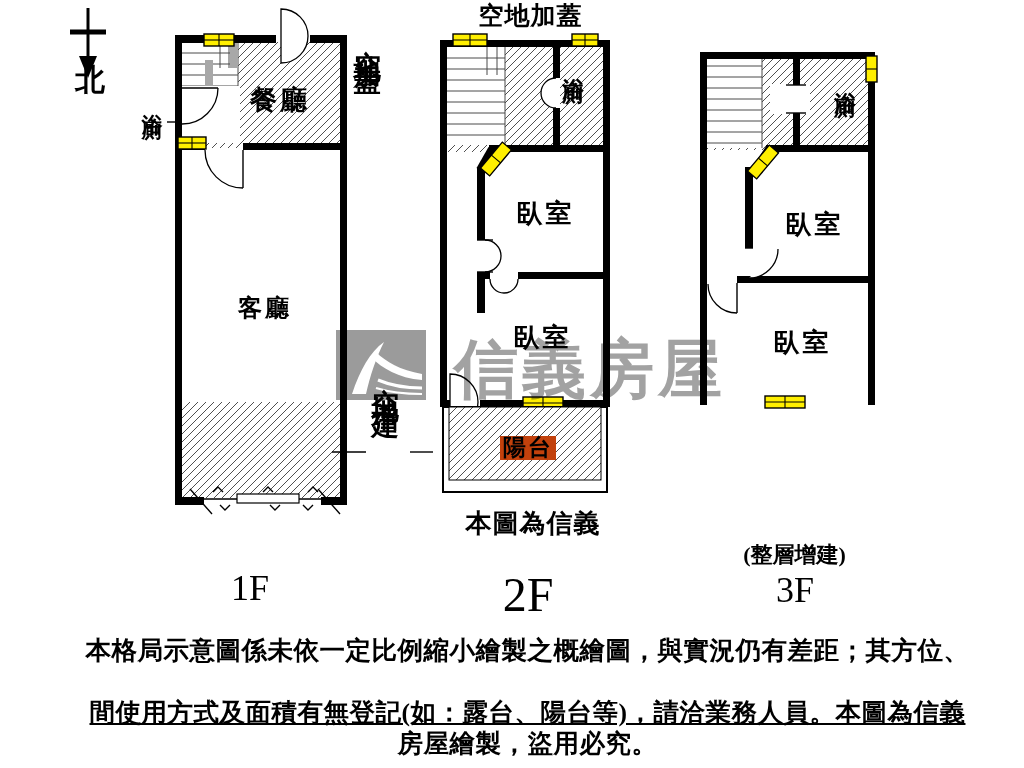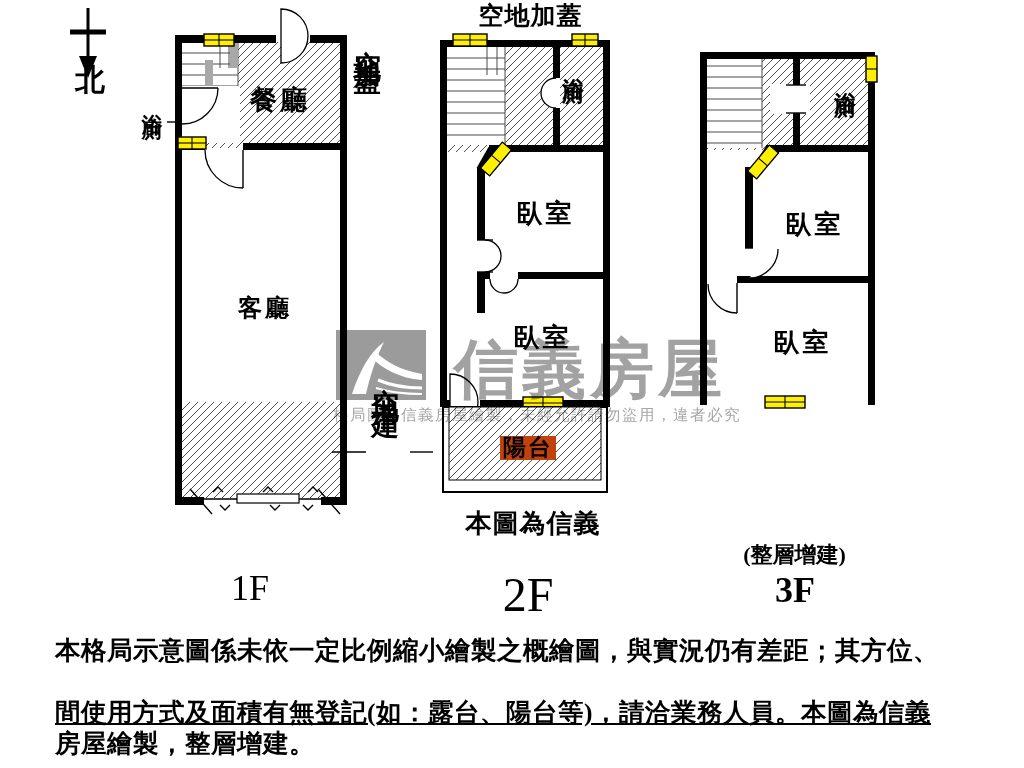--- a/index.html
+++ b/index.html
@@ -16,21 +16,21 @@
   .lbl{position:absolute;color:#000;font-weight:600;text-align:center;line-height:1.05;}
   .vert{writing-mode:vertical-rl;text-orientation:upright;}
   .bgw{background:#c2410c;padding:0 3px;}
   #watermark{position:absolute;left:0;top:0;width:1024px;height:768px;
              mix-blend-mode:multiply;pointer-events:none;}
   .wm-brand{position:absolute;left:426px;top:326px;font-size:64px;letter-spacing:4px;
             font-weight:700;color:var(--c-watermark);white-space:nowrap;padding-left:28px;}
   .wm-notice{position:absolute;left:333px;top:405px;font-size:15.5px;letter-spacing:1.5px;
              color:#a6a6a6;white-space:nowrap;}
   .disc{position:absolute;left:55px;width:945px;font-size:25.5px;letter-spacing:0.5px;
-        color:#000;font-weight:600;text-align:left;white-space:nowrap;}
+        color:#000;font-weight:600;text-align:center;white-space:nowrap;}
 </style>
 </head>
 <body>
 
 <div id="stage">
 
   <svg id="plan-svg" width="1024" height="768" viewBox="0 0 1024 768">
     <defs>
       <pattern id="hatch" patternUnits="userSpaceOnUse" width="8" height="8">
         <rect width="8" height="8" fill="#fff"></rect>
@@ -248,31 +248,30 @@
   <div class="lbl bgw" style="left:500px;top:436px;font-size:23px;letter-spacing:2px;">陽台</div>
   <div class="lbl" style="left:443px;top:510px;width:180px;font-size:26px;letter-spacing:1px;">本圖為信義</div>
 
   <div class="lbl vert" style="left:834px;top:74px;font-size:22px;letter-spacing:2px;">浴廁</div>
   <div class="lbl" style="left:762px;top:211px;width:105px;font-size:26px;letter-spacing:3px;">臥室</div>
   <div class="lbl" style="left:750px;top:329px;width:105px;font-size:26px;letter-spacing:3px;">臥室</div>
 
   <div class="lbl" style="left:210px;top:570px;width:80px;font-size:36px;font-weight:500;">1F</div>
   <div class="lbl" style="left:488px;top:570px;width:80px;font-size:48px;font-weight:500;">2F</div>
   <div class="lbl" style="left:712px;top:543px;width:165px;font-size:22px;">(整層增建)</div>
-  <div class="lbl" style="left:755px;top:572px;width:80px;font-size:36px;font-weight:700;text-align:center;">3F</div>
+  <div class="lbl" style="left:755px;top:572px;width:80px;font-size:36px;font-weight:400;text-align:center;">3F</div>
 
   <div id="watermark">
     <svg width="90" height="70" viewBox="0 0 90 70" style="position:absolute;left:336px;top:330px;">
       <rect width="90" height="70" fill="#9b9b9b"></rect>
       <path d="M16,64 C24,40 34,22 48,12 C40,28 34,46 30,64 Z" fill="#fff"></path>
       <path d="M40,22 C50,32 64,40 86,44 L86,50 C62,48 46,38 36,28 Z" fill="#fff"></path>
       <path d="M42,50 C56,56 70,58 86,58" stroke="#fff" stroke-width="3" fill="none"></path>
       <path d="M40,58 C56,63 70,64 86,64" stroke="#fff" stroke-width="2.2" fill="none"></path>
     </svg>
     <div class="wm-brand">信義房屋</div>
-    <div class="wm-notice">格局圖為信義房屋繪製，未經允許請勿盜用，違者必究</div>
   </div>
 
   <div class="disc" style="top:633px;">本格局示意圖係未依一定比例縮小繪製之概繪圖，與實況仍有差距；其方位、</div>
   <div class="disc" style="top:695px;text-decoration:underline;">間使用方式及面積有無登記(如：露台、陽台等)，請洽業務人員。本圖為信義</div>
-  <div class="disc" style="top:726px;">房屋繪製，整層增建。</div>
+  <div class="disc" style="top:726px;">房屋繪製，盜用必究。</div>
 
 </div>
 
 </body></html>

